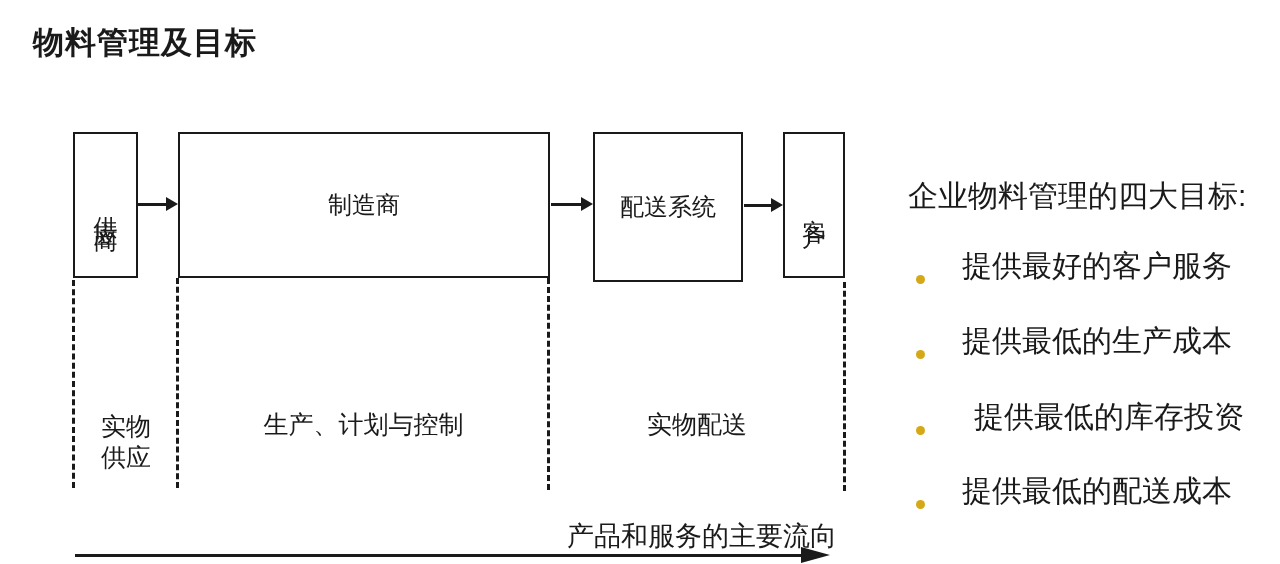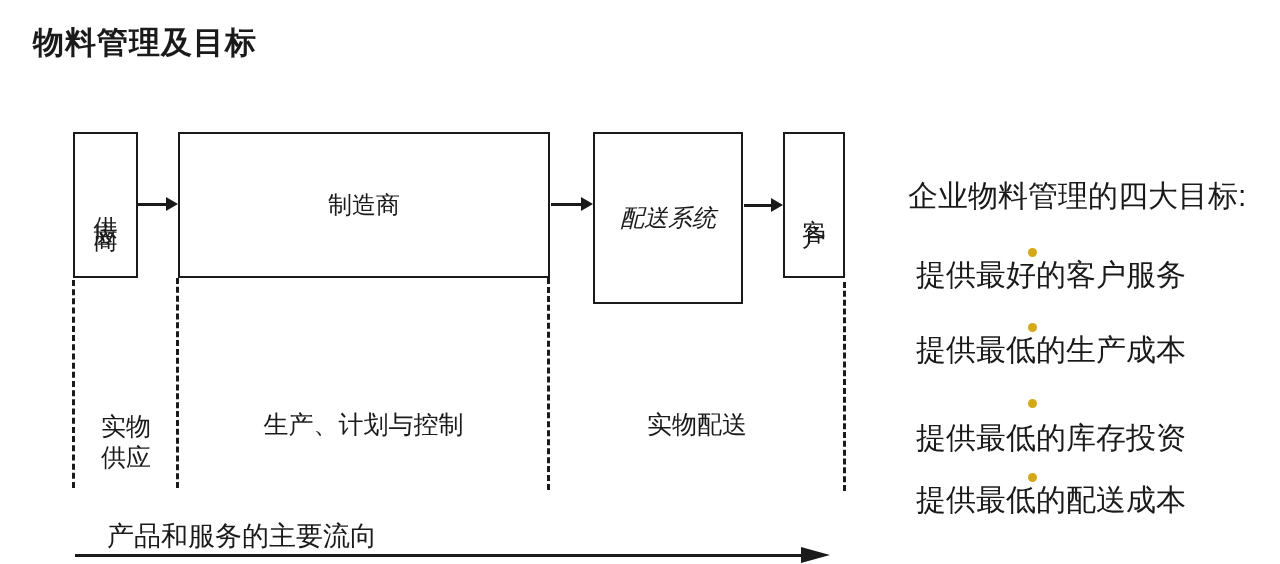--- a/index.html
+++ b/index.html
@@ -40,21 +40,21 @@
     background: transparent;
   }
   .box.vertical .box-label {
     writing-mode: vertical-rl;
     text-orientation: upright;
     letter-spacing: 5px;
     line-height: 1;
   }
   #box-supplier      { left: 73px;  top: 132px; width: 65px;  height: 146px; }
   #box-manufacturer  { left: 178px; top: 132px; width: 372px; height: 146px; justify-content: center; }
-  #box-distribution  { left: 593px; top: 132px; width: 150px; height: 172px; font-style: italic; }
+  #box-distribution  { left: 593px; top: 132px; width: 150px; height: 150px; }
   #box-customer      { left: 783px; top: 132px; width: 62px;  height: 146px; }
 
   
   .harrow { position: absolute; height: 16px; }
   .harrow .line {
     position: absolute;
     left: 0; right: 9px; top: 7px;
     height: 3px;
     background: var(--fg);
   }
@@ -97,21 +97,21 @@
   #zone-1 { left: 74px;  width: 104px; margin-top: 18px; }
   #zone-2 { left: 178px; width: 371px; }
   #zone-3 { left: 549px; width: 296px; }
 
   
   .flow-label {
     position: absolute;
     left: 107px;
     width: 730px;
     top: 518px;
-    text-align: left;
+    text-align: right;
     font-size: 27px;
   }
   .flow-line {
     position: absolute;
     left: 75px;
     top: 554px;
     width: 728px;
     height: 3px;
     background: var(--fg);
   }
@@ -130,22 +130,21 @@
     position: absolute;
     left: 908px;
     top: 176px;
     font-size: 30px;
   }
   .objective-row {
     position: absolute;
     left: 916px;
     height: 36px;
     display: flex;
-    align-items: center;
-    flex-direction: column;
+    align-items: flex-end;
   }
   #objective-1 { top: 248px; }
   #objective-2 { top: 323px; }
   #objective-3 { top: 399px; gap: 12px; }
   #objective-4 { top: 473px; }
   .objective-row .dot {
     width: 9px;
     height: 9px;
     border-radius: 50%;
     background: var(--bullet-color);

